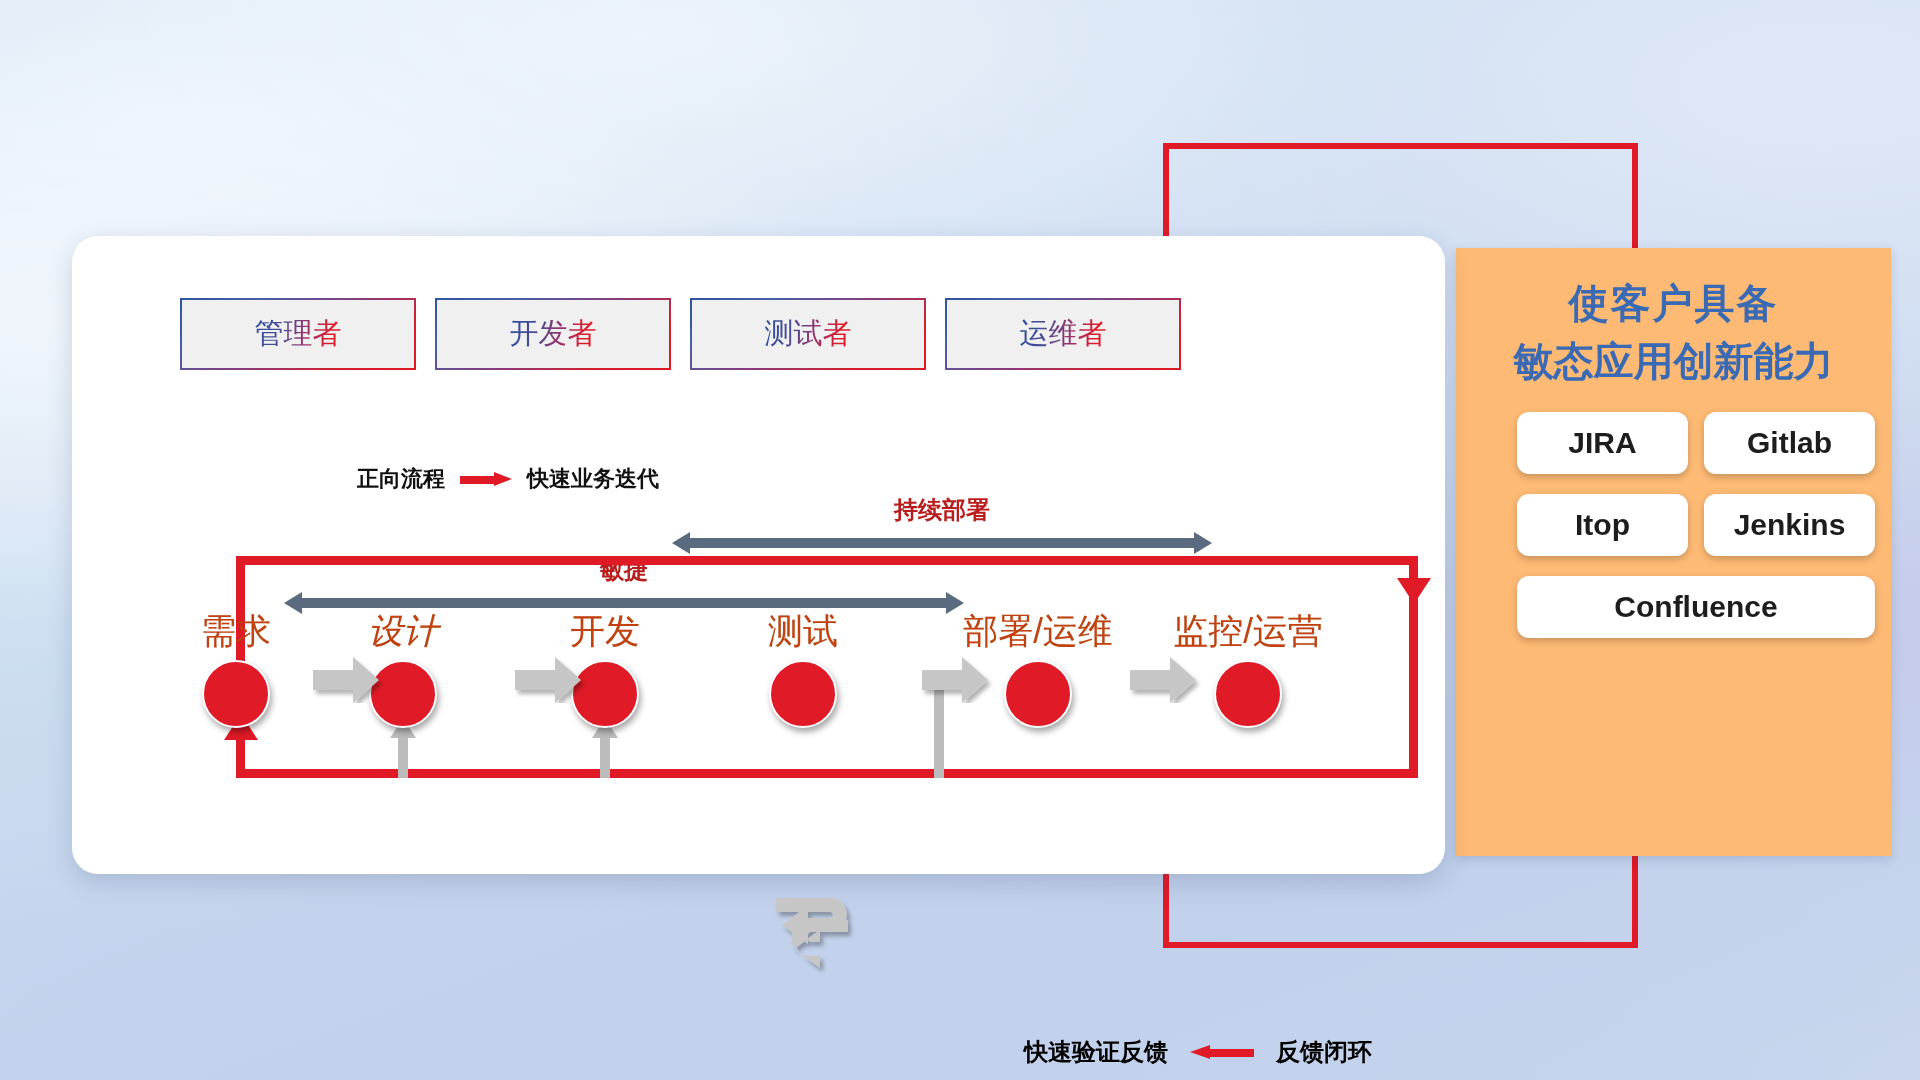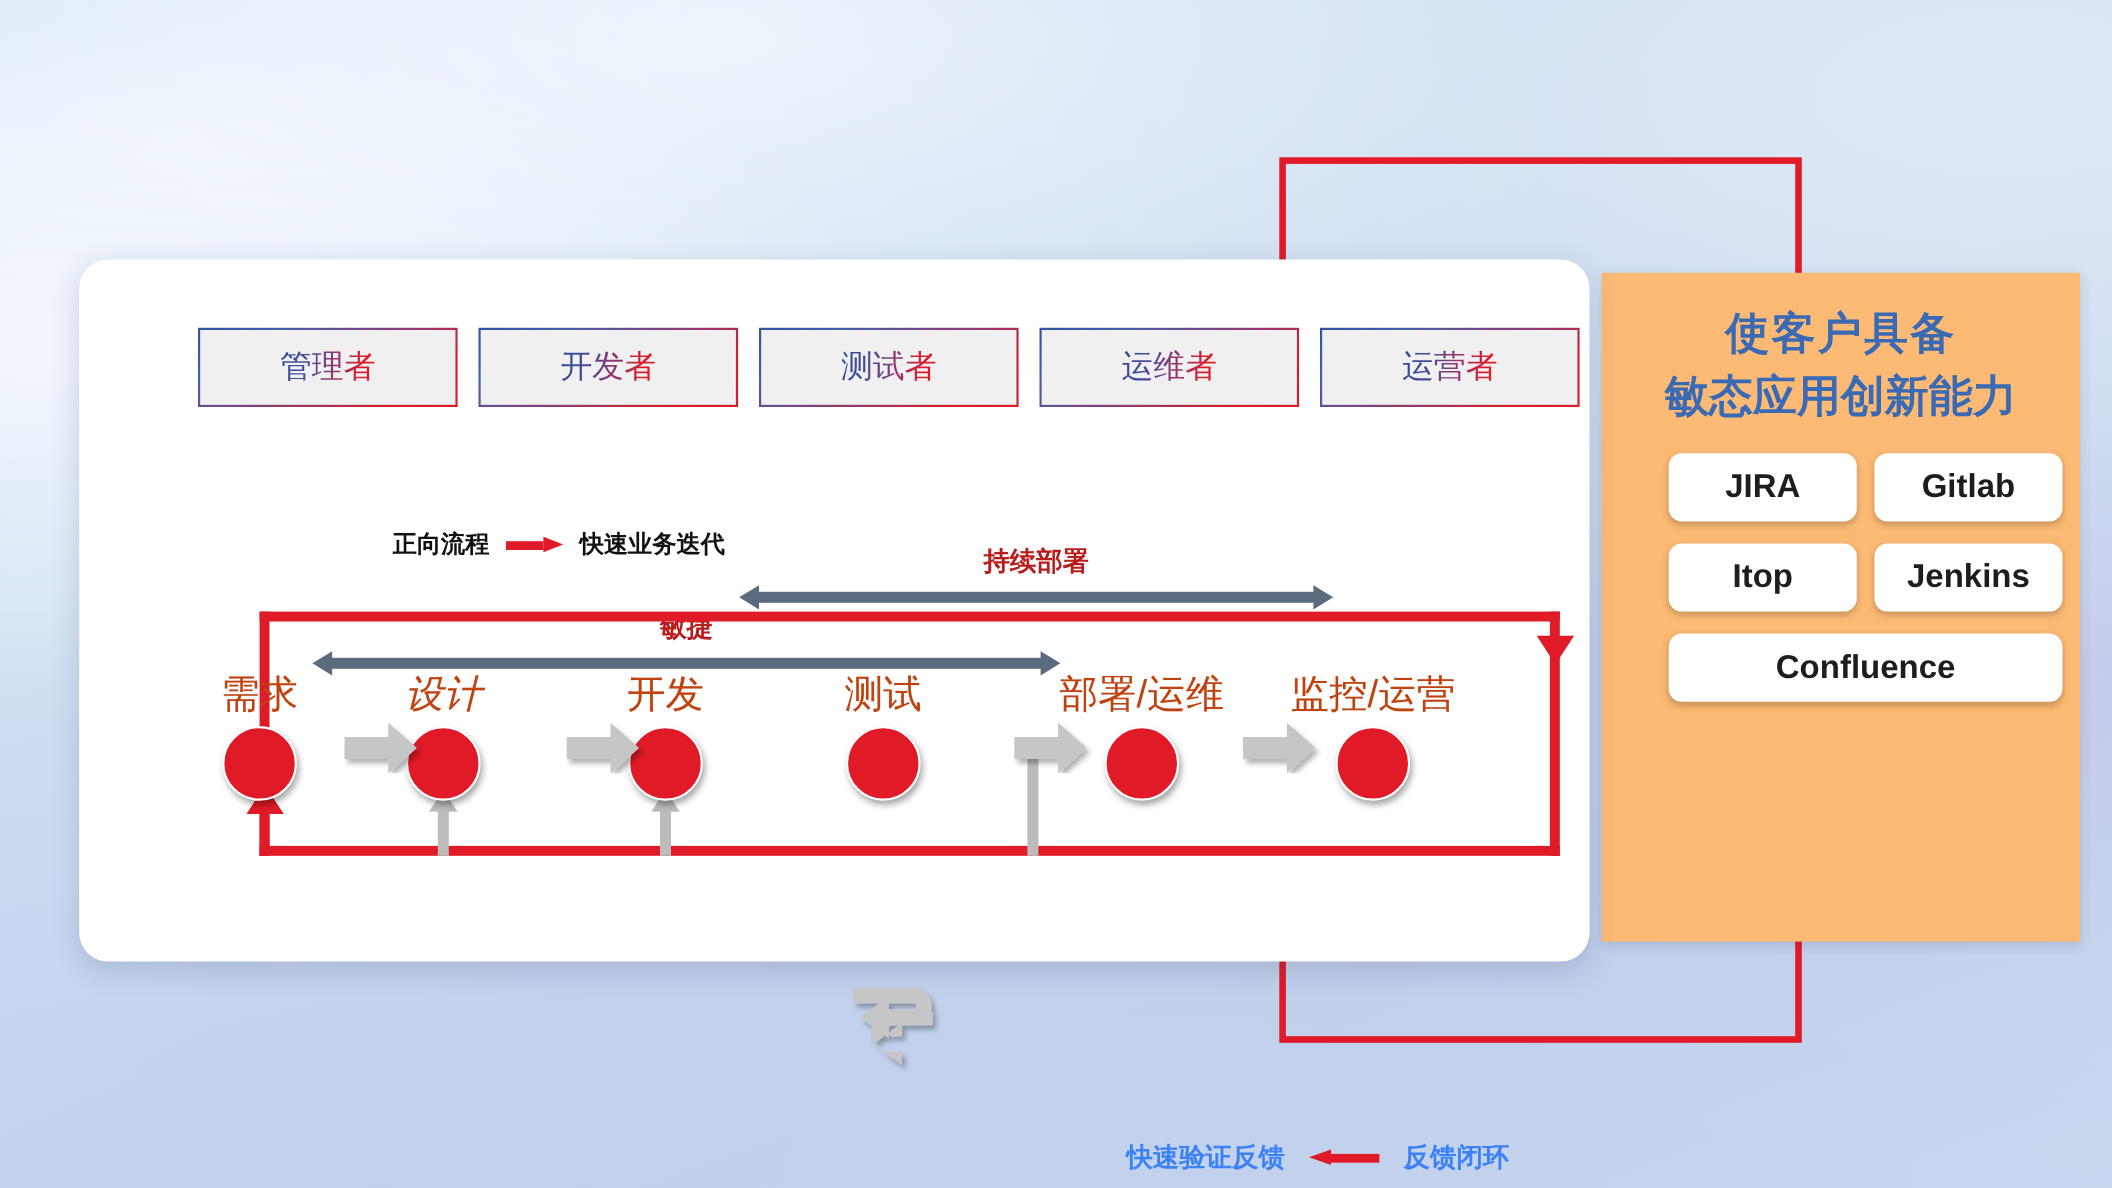--- a/index.html
+++ b/index.html
@@ -83,21 +83,21 @@
   }
 
   
   #desc{
     position:absolute;left:0;right:0;top:168px;text-align:center;
     font-size:30px;font-weight:bold;color:#0f0f0f;letter-spacing:.5px;
   }
 
   
   #legend-forward{
-    position:absolute;left:285px;top:244px;display:flex;align-items:center;gap:15px;
+    position:absolute;left:285px;top:228px;display:flex;align-items:center;gap:15px;
     font-size:22px;font-weight:bold;color:#111;
   }
   .sm-arrow-r{position:relative;width:52px;height:14px;}
   .sm-arrow-r .shaft{position:absolute;left:0;top:4px;width:34px;height:8px;background:#e01a27;}
   .sm-arrow-r .head{
     position:absolute;right:0;top:0;width:0;height:0;
     border-top:7px solid transparent;border-bottom:7px solid transparent;border-left:18px solid #e01a27;
   }
   .sm-arrow-l{position:relative;width:64px;height:14px;}
   .sm-arrow-l .shaft{position:absolute;right:0;top:4px;width:44px;height:8px;background:#e01a27;}
@@ -159,21 +159,21 @@
   
   .blockarrow{position:absolute;width:72px;height:46px;}
   .blockarrow svg{display:block;}
 
   
   #uturn{position:absolute;left:702px;top:648px;width:92px;height:92px;}
 
   
   #legend-feedback{
     position:absolute;left:952px;top:800px;display:flex;align-items:center;gap:22px;
-    font-size:24px;font-weight:bold;color:#3b82f6;
+    font-size:24px;font-weight:bold;color:#000000;
   }
 </style>
 </head>
 <body>
 
 <div id="bg"></div>
 
 <div id="red-bracket"></div>
 
 <div id="tools-panel">
@@ -210,25 +210,20 @@
         </div>
     </div>
     <div class="role">
       <div class="role-inner">
           <span class="role-label">测试者</span>
         </div>
     </div>
     <div class="role">
       <div class="role-inner">
           <span class="role-label">运维者</span>
-        </div>
-    </div>
-    <div class="role">
-      <div class="role-inner">
-          <span class="role-label">运营者</span>
         </div>
     </div>
   </div>
 
 
   <div id="legend-forward">
     <span>正向流程</span>
     <span class="sm-arrow-r">
         <i class="shaft"></i>
         <i class="head"></i>

